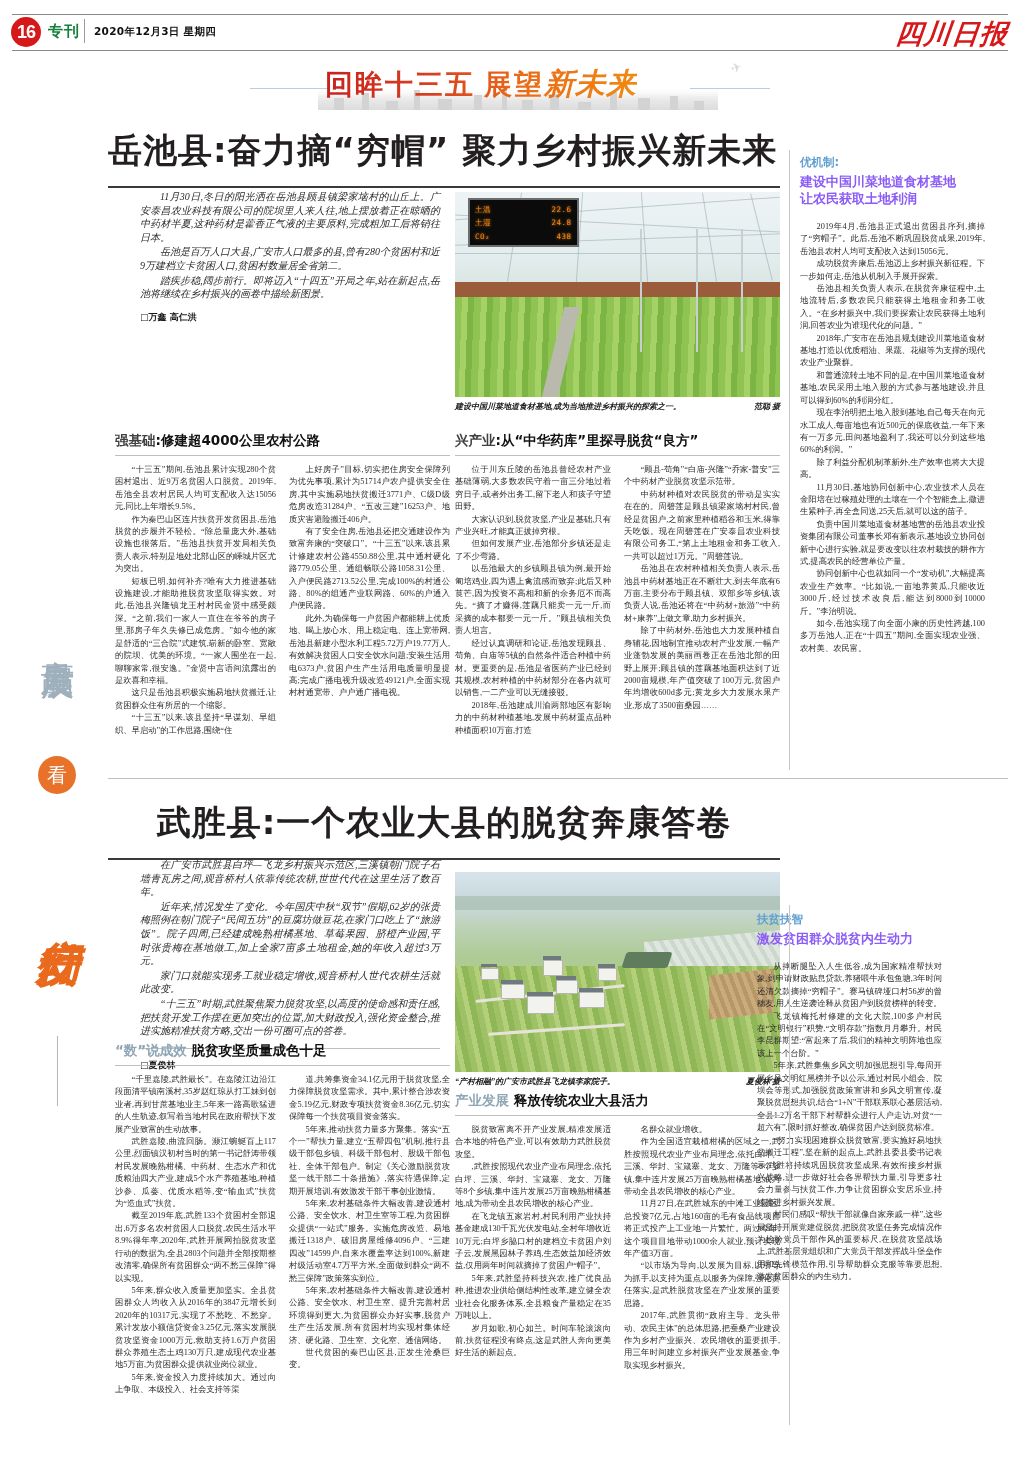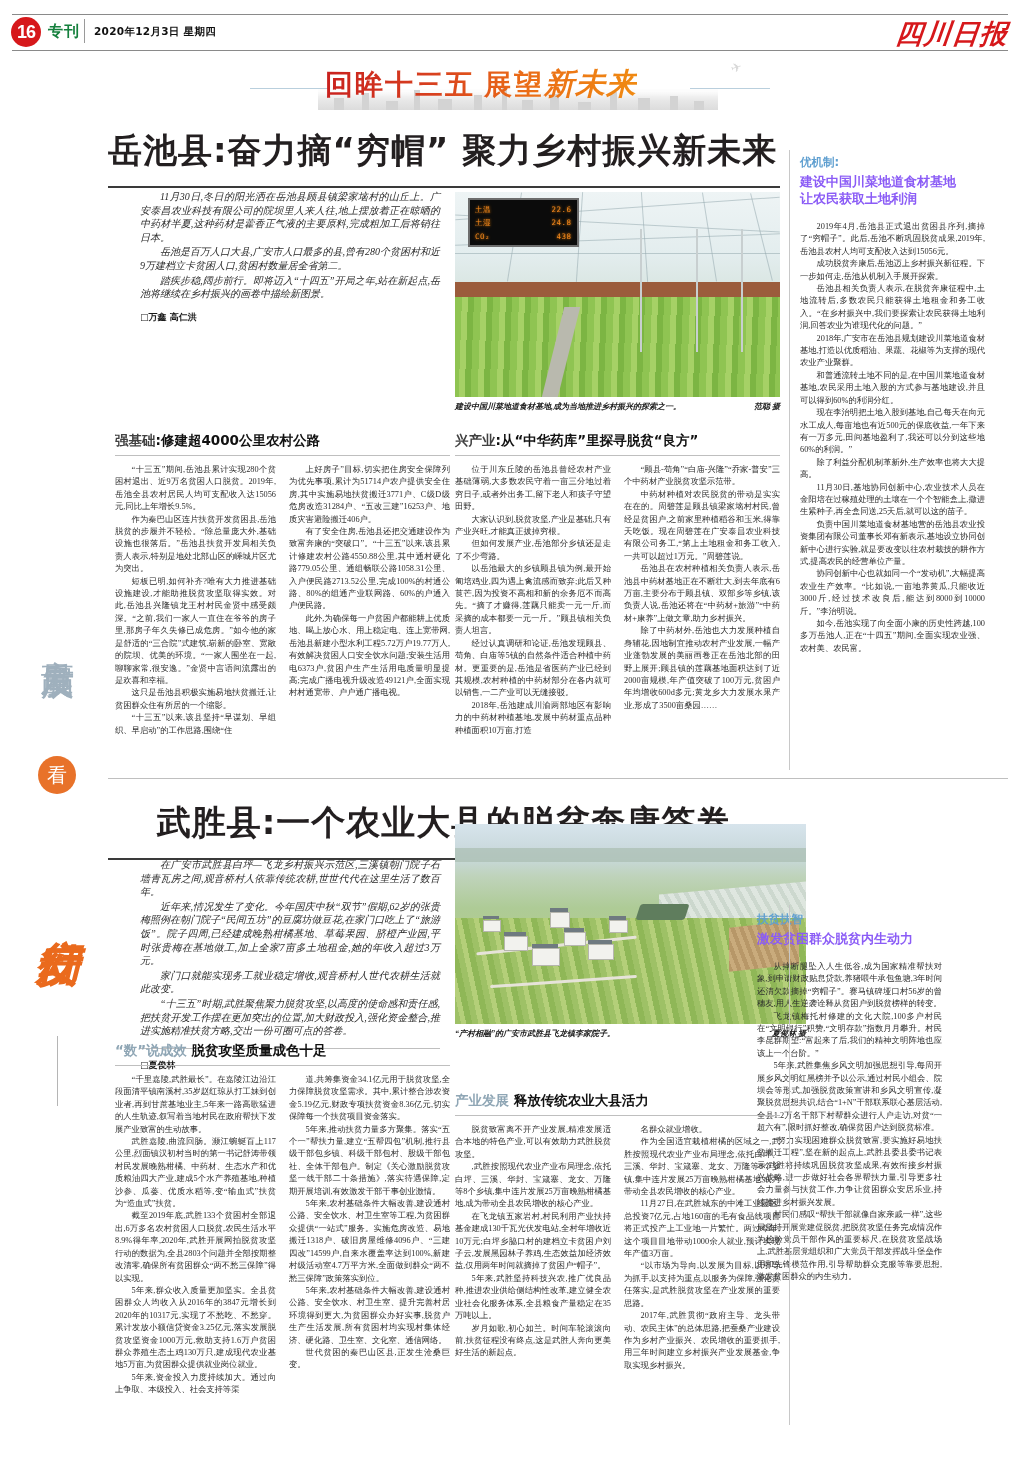--- a/index.html
+++ b/index.html
@@ -348,21 +348,21 @@
     <div class="lead">
       <p>在广安市武胜县白坪—飞龙乡村振兴示范区,三溪镇朝门院子石墙青瓦房之间,观音桥村人依靠传统农耕,世世代代在这里生活了数百年。</p>
       <p>近年来,情况发生了变化。今年国庆中秋“双节”假期,62岁的张贵梅照例在朝门院子“民间五坊”的豆腐坊做豆花,在家门口吃上了“旅游饭”。院子四周,已经建成晚熟柑橘基地、草莓果园、脐橙产业园,平时张贵梅在基地做工,加上全家7亩多土地租金,她的年收入超过3万元。</p>
       <p>家门口就能实现务工就业稳定增收,观音桥村人世代农耕生活就此改变。</p>
       <p>“十三五”时期,武胜聚焦聚力脱贫攻坚,以高度的使命感和责任感,把扶贫开发工作摆在更加突出的位置,加大财政投入,强化资金整合,推进实施精准扶贫方略,交出一份可圈可点的答卷。</p>
     </div>
     <div class="rule-thin" style="margin-top:10px;"></div>
     <div class="byline">□夏俊林</div>
   </div>
 
-  <div style="position:absolute;left:455px;top:824px;width:351px;">
+  <div style="position:absolute;left:455px;top:872px;width:325px;">
     <div class="photo" style="height:200px;">
       <div class="vi">
         <div class="vi-sky"></div>
         <div class="vi-hill"></div>
         <div class="vi-plots"></div>
         <div class="vi-green"></div>
         <div class="vi-brown"></div>
         <div class="vi-pond"></div>
         <div class="vi-road" style="left:6%;top:60%;width:46%;height:3px;transform:rotate(-6deg);border-radius:3px;"></div>
         <div class="vi-road" style="left:10%;top:78%;width:42%;height:3px;transform:rotate(-4deg);border-radius:3px;"></div>

